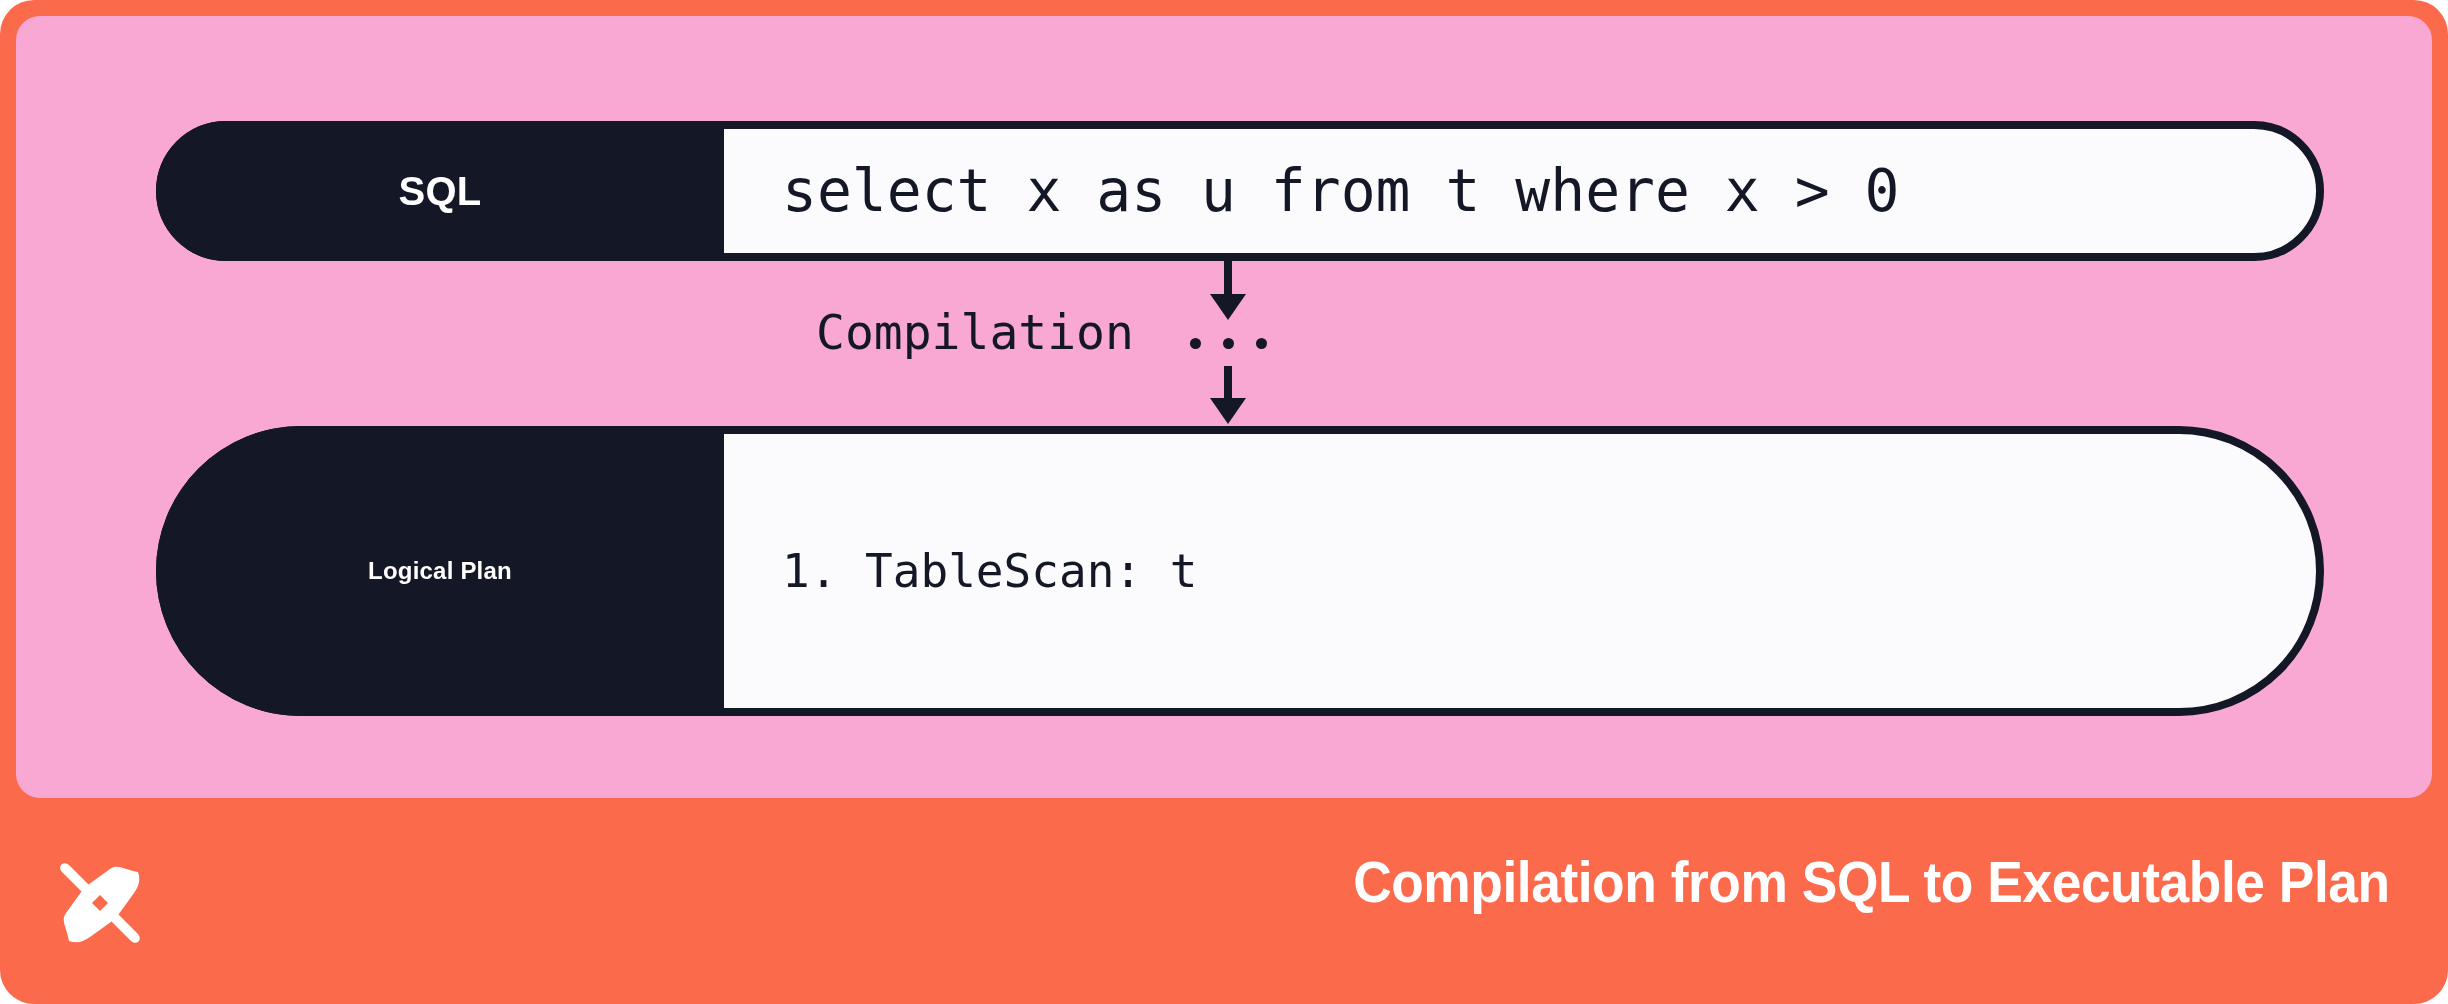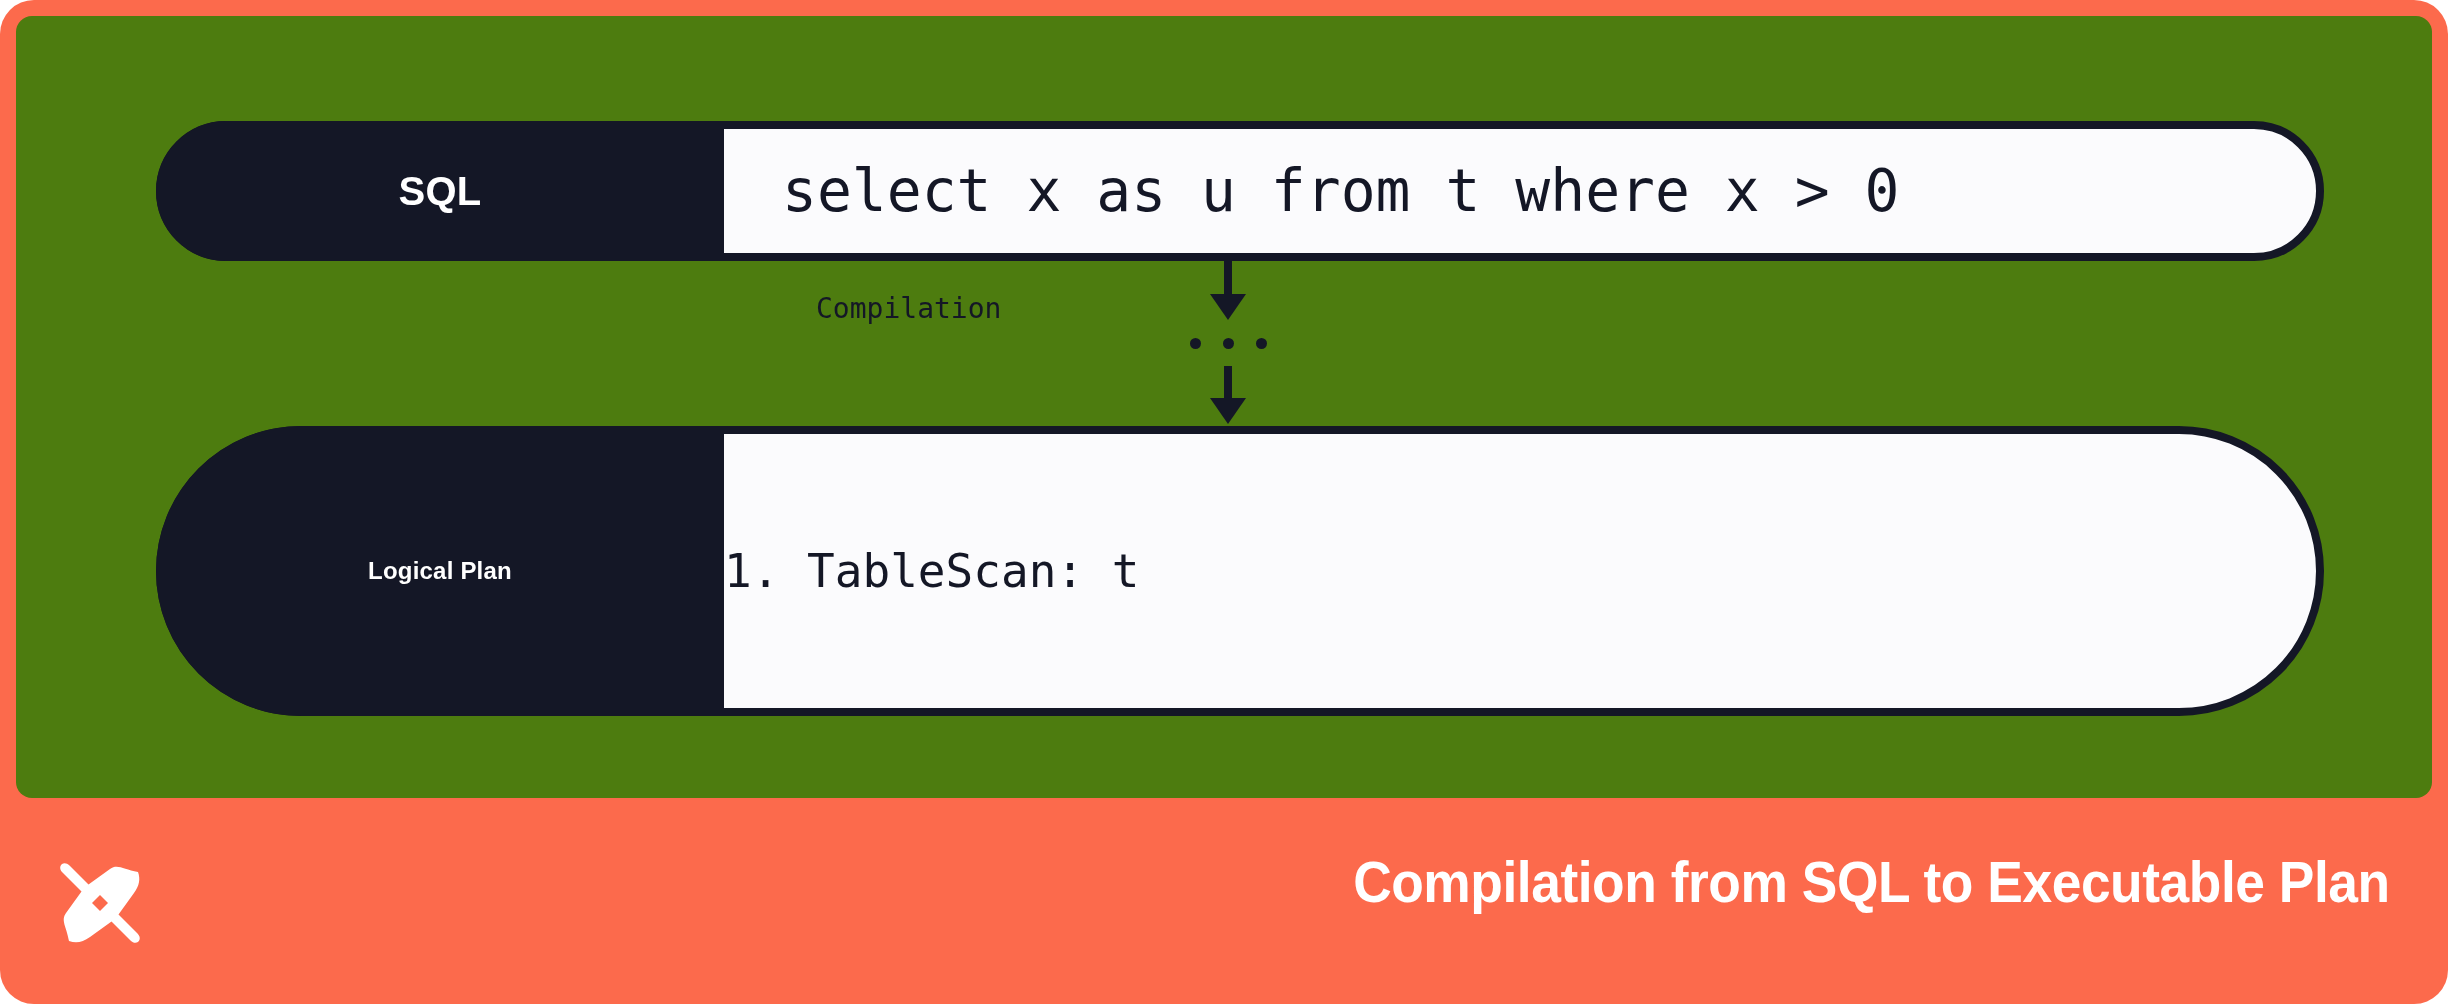--- a/index.html
+++ b/index.html
@@ -28,22 +28,22 @@
   }
 
   
   #panel {
     position: absolute;
     left: 16px;
     top: 16px;
     width: 2416px;
     height: 782px;
     box-sizing: border-box;
-    background: #4d7c0f;
-    border-radius: 16px;
+    background: #f9a8d4;
+    border-radius: 24px;
     text-decoration: underline;
   }
 
   
   .row {
     position: absolute;
     box-sizing: border-box;
     display: flex;
     align-items: stretch;
   }
@@ -104,20 +104,21 @@
     left: 140px;
     top: 410px;
     width: 2168px;
     height: 290px;
   }
   #row-plan .row-label {
     width: 568px;
     font-size: 24px;
   }
   #row-plan .row-body {
+    padding-left: 58px;
     font-size: 46px;
     line-height: 68px;
   }
   #row-plan .plan-line { white-space: pre; }
 
   
   #connector {
     position: absolute;
     left: 1172px;
     top: 245px;
@@ -159,23 +160,23 @@
     width: 11px;
     height: 11px;
     border-radius: 50%;
     background: #141726;
   }
 
   
   #compilation-label {
     position: absolute;
     left: 800px;
-    top: 276px;
+    top: 288px;
     font-family: "DejaVu Sans Mono", "Liberation Mono", monospace;
-    font-size: 28px;
+    font-size: 48px;
     color: #141726;
     white-space: nowrap;
   }
 
   
   #footer {
     position: absolute;
     left: 0;
     top: 798px;
     width: 2448px;

